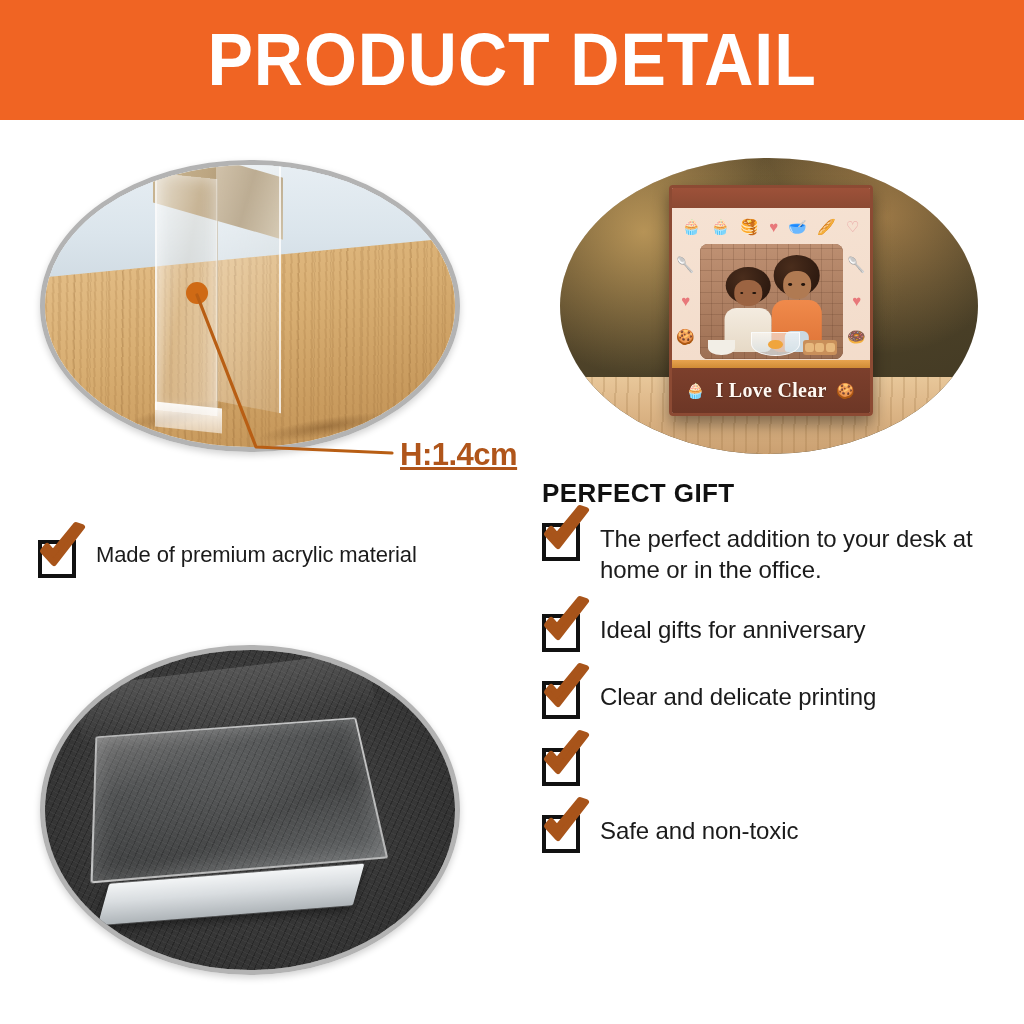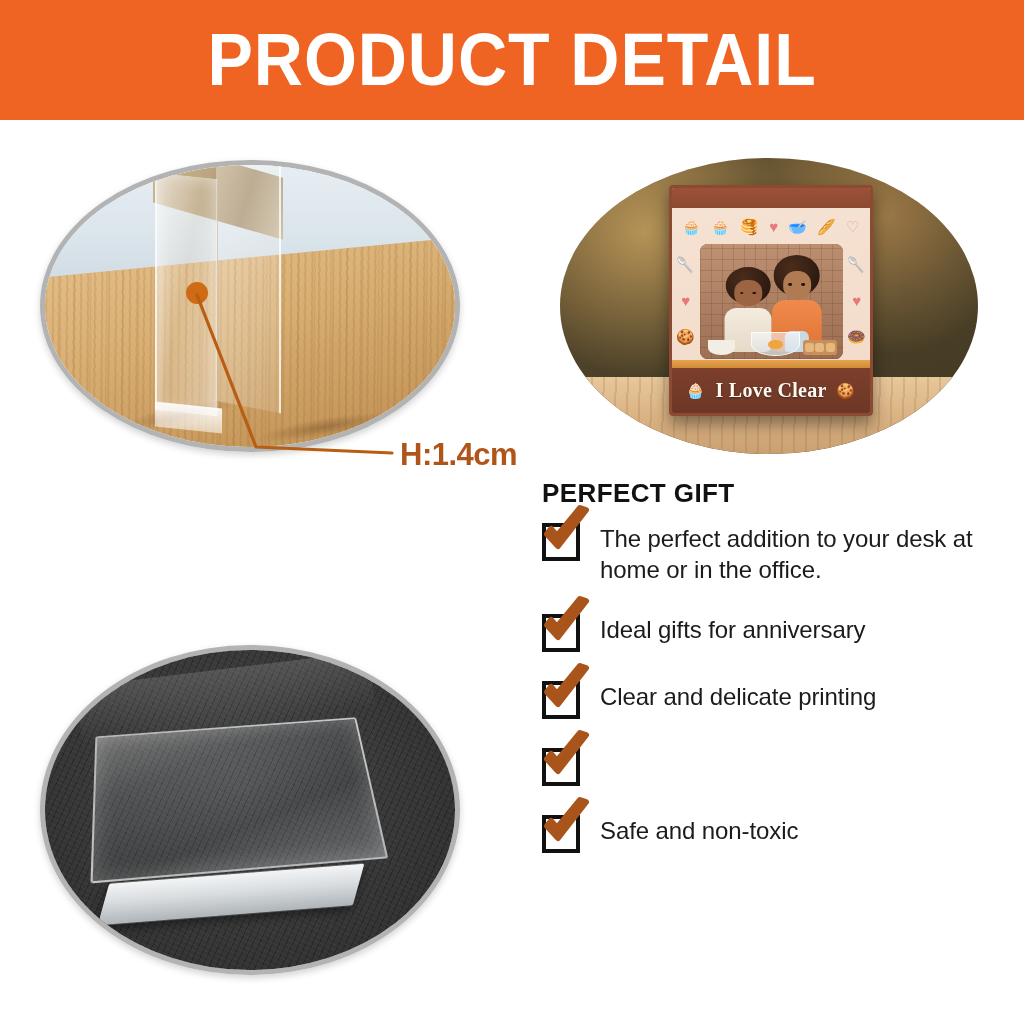--- a/index.html
+++ b/index.html
@@ -311,21 +311,21 @@
         <div class="blk-front"></div>
         <div class="blk-bottom-glow"></div>
       </div>
     </div>
   </div>
 
   <div class="anno-dot" style="left:186px; top:282px;"></div>
   <svg class="anno-svg">
     <polyline points="197,295 256,447 392,453" fill="none" stroke="#b85e14" stroke-width="3.2" stroke-linejoin="round" stroke-linecap="round"></polyline>
   </svg>
-  <div class="dim-label" style="left:400px; top:437px;">H:1.4cm</div>
+  <div class="dim-label" style="left:400px; top:437px;text-decoration:underline;">H:1.4cm</div>
 
   <div class="oval" id="oval-plaque">
     <div class="oval-inner kitchen-bg">
       <div class="kitchen-counter"></div>
 
       <div class="plaque">
         <div class="plaque-topstrip"></div>
 
         <div class="plaque-icons-row">
           <span class="mini-ico">🧁</span>
@@ -399,20 +399,31 @@
     <div class="oval-inner slate-bg">
       <div class="slate-highlight"></div>
       <div class="slab">
         <div class="slab-top"></div>
         <div class="slab-edge"></div>
       </div>
     </div>
   </div>
 
 
+  <div class="bullet-list" id="list-acrylic">
+    <div class="bullet">
+      <span class="check-box">
+        <svg class="check-mark" viewBox="0 0 52 48">
+          <path d="M7 26 L18 38 L46 2 L40 0 L17 28 L11 21 Z" fill="#a8541a"></path>
+          <path d="M7 26 L18 38 L46 2 L40 0 L17 28 L11 21 Z" fill="#a8541a" stroke="#a8541a" stroke-width="6" stroke-linejoin="round"></path>
+        </svg>
+      </span>
+      <span class="bullet-text">Made of premium acrylic material</span>
+    </div>
+  </div>
 
   <div class="section-heading" id="heading-gift">PERFECT GIFT</div>
 
   <div class="bullet-list" id="list-gift">
 
     <div class="bullet">
       <span class="check-box">
         <svg class="check-mark" viewBox="0 0 52 48">
           <path d="M7 26 L18 38 L46 2 L40 0 L17 28 L11 21 Z" fill="#a8541a" stroke="#a8541a" stroke-width="6" stroke-linejoin="round"></path>
         </svg>

